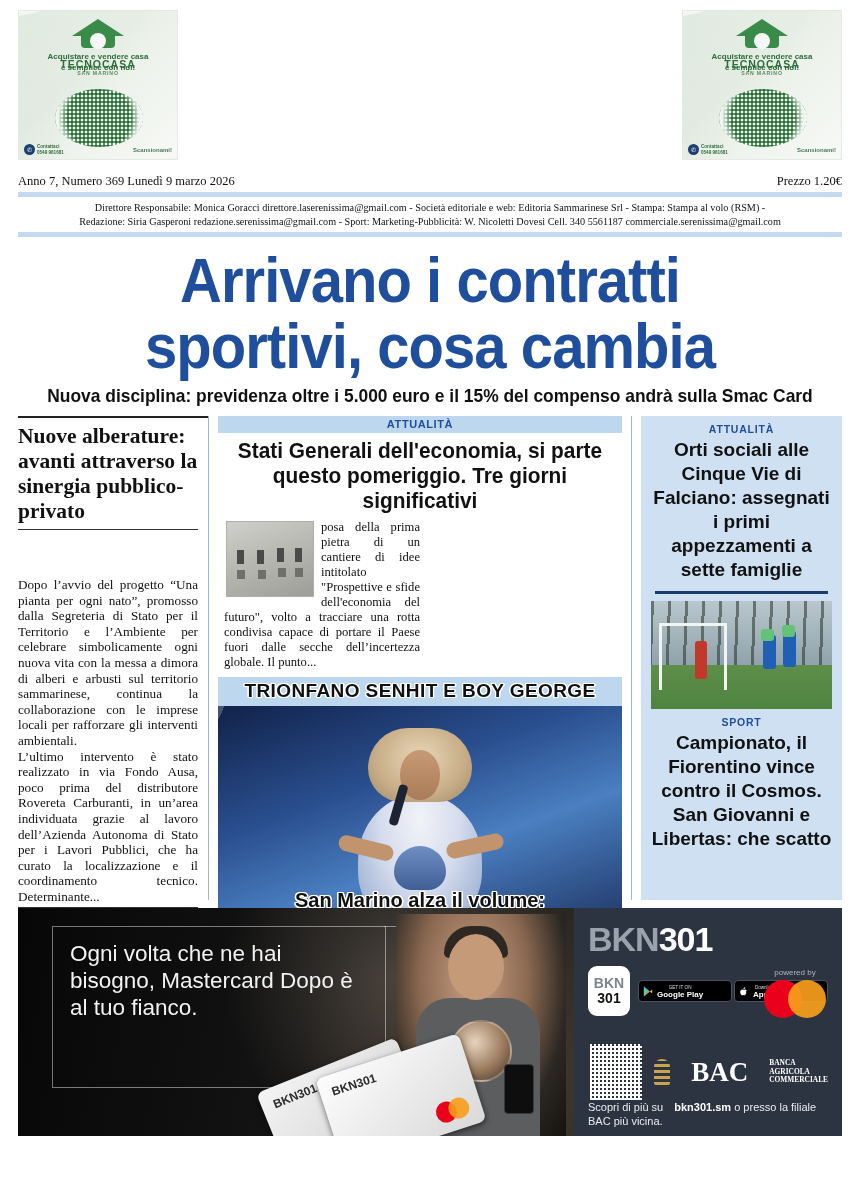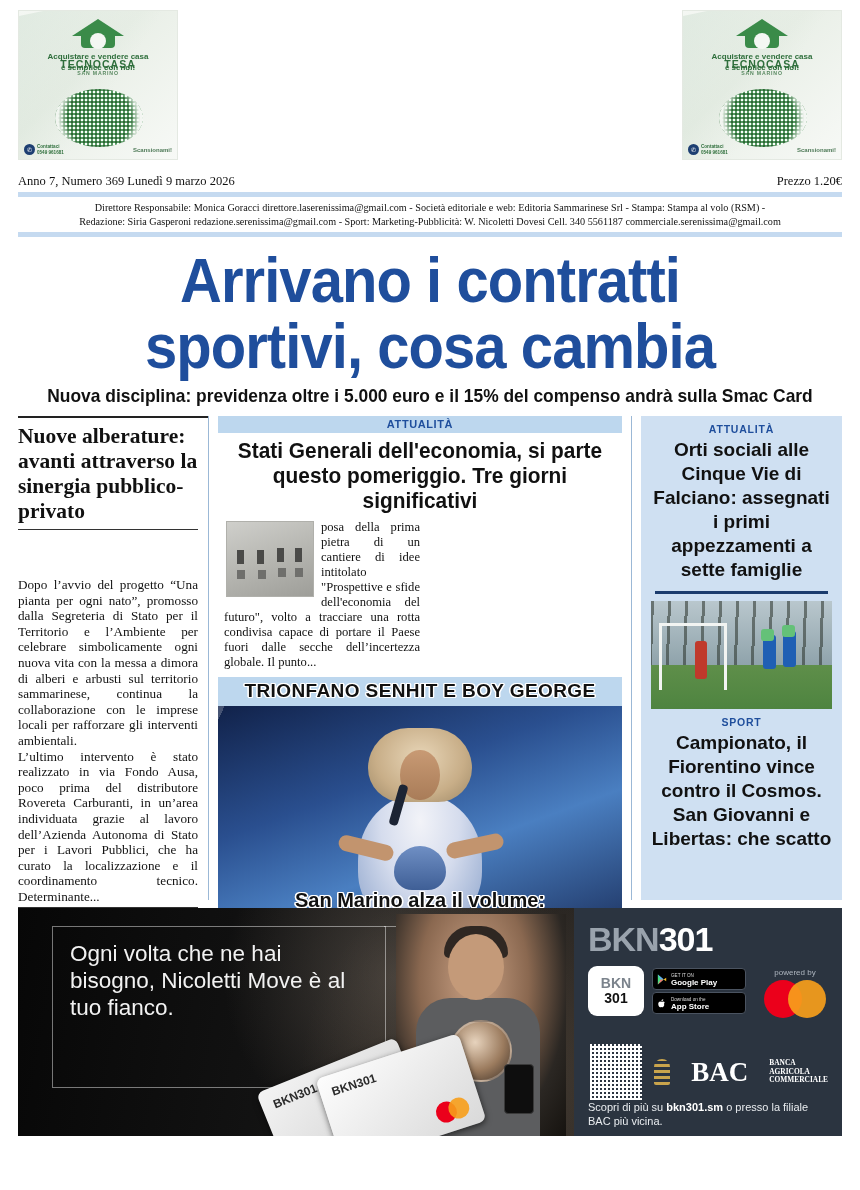--- a/index.html
+++ b/index.html
@@ -210,21 +210,21 @@
   .mc i.b{right:0;background:#f79e1b;opacity:.9;}
 
   .ad-right{width:268px;background:#2b3440;position:relative;padding:12px 14px;box-sizing:border-box;}
   .bkn-logo{font-family:"Liberation Sans",sans-serif;font-weight:bold;font-size:34px;letter-spacing:-1px;line-height:38px;}
   .bkn-logo .g{color:#9aa3ad;}
   .bkn-logo .w{color:#ffffff;}
   .badges{display:flex;align-items:center;gap:8px;margin-top:8px;}
   .bkn-tile{width:56px;height:50px;background:#fff;border-radius:9px;display:flex;flex-direction:column;align-items:center;justify-content:center;line-height:15px;}
   .bkn-tile .t1{font-family:"Liberation Sans",sans-serif;font-weight:bold;font-size:14px;color:#7b838c;}
   .bkn-tile .t2{font-family:"Liberation Sans",sans-serif;font-weight:bold;font-size:14px;color:#111;}
-  .storecol{display:flex;flex-direction:column;gap:2px;}
+  .storecol{display:flex;flex-direction:row;gap:2px;text-align:center;}
   .store{width:94px;height:22px;background:#000;border:1px solid #4a5360;border-radius:4px;display:flex;align-items:center;gap:4px;padding:0 4px;box-sizing:border-box;}
   .store .gl{width:10px;height:11px;}
   .store .txt{line-height:7px;}
   .store .s1{font-family:"Liberation Sans",sans-serif;font-size:4.6px;color:#ddd;display:block;}
   .store .s2{font-family:"Liberation Sans",sans-serif;font-size:8px;font-weight:bold;color:#fff;display:block;}
   .powered{position:absolute;right:16px;top:60px;text-align:center;}
   .powered .pw{font-family:"Liberation Sans",sans-serif;font-size:8px;color:#aeb6bf;}
   .mc2{position:relative;width:62px;height:38px;margin-top:3px;}
   .mc2 i{position:absolute;top:0;width:38px;height:38px;border-radius:50%;}
   .mc2 i.a{left:0;background:#eb001b;}
@@ -235,21 +235,21 @@
       repeating-linear-gradient(0deg,#fff 0 2px,transparent 2px 4px),
       repeating-linear-gradient(90deg,#fff 0 2px,#2b3440 2px 4px);
     background-blend-mode:screen;border:2px solid #2b3440;}
   .bac{display:flex;align-items:center;gap:21px;}
   .bac-wheat{width:16px;height:26px;background:
      repeating-linear-gradient(0deg,#c9a44c 0 3px,transparent 3px 6px);border-radius:8px 8px 2px 2px;}
   .bac-txt{font-family:"Liberation Serif",serif;font-weight:bold;font-size:27px;color:#fff;letter-spacing:0px;line-height:27px;}
   .bac-sub{font-family:"Liberation Serif",serif;font-weight:bold;font-size:7.4px;line-height:8.6px;color:#fff;}
   .ad-foot{position:absolute;left:14px;right:12px;bottom:8px;
     font-family:"Liberation Sans",sans-serif;font-size:11px;line-height:14px;color:#e9ecef;}
-  .ad-foot b{color:#fff;}
+  .ad-foot b{color:#fff;margin-left:8px;}
 </style>
 </head>
 <body>
 
 <div class="page">
 
   <div class="topband">
 
     <div class="tecno-ad">
       <div class="tecno-diag"></div>
@@ -393,21 +393,21 @@
       </div>
     </div>
   </div>
 
   <div class="adwrap">
     <div class="ad">
 
       <div class="ad-left">
         <div class="ad-box"></div>
         <div class="ad-box2"></div>
-        <div class="ad-h1">Ogni volta che ne hai bisogno, Nicoletti Move è al tuo fianco.</div>
+        <div class="ad-h1">Ogni volta che ne hai bisogno, Mastercard Dopo è al tuo fianco.</div>
         <div class="ad-h2">Invia denaro ovunque in modo rapido e sicuro.</div>
         <div class="ad-h3">Novità di BKN301 e BAC</div>
 
         <div class="ad-man">
           <div class="torso"></div>
             <div class="hair"></div>
             <div class="head"></div>
         </div>
         <div class="ad-bubble"></div>
         <div class="ad-phone"></div>

